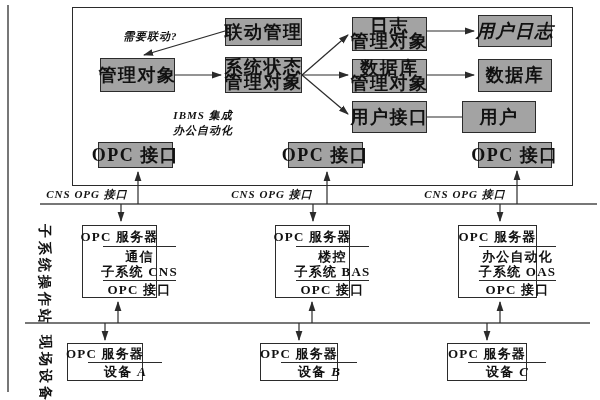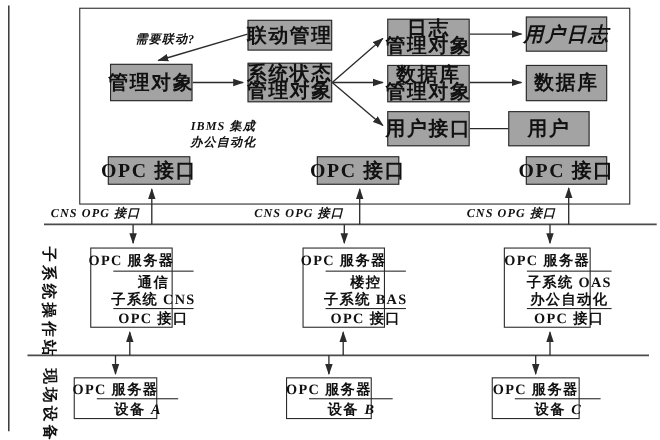--- a/index.html
+++ b/index.html
@@ -166,22 +166,22 @@
     <div class="row" style="flex:1;">
       <span>OPC 接口</span>
     </div>
   </div>
 
   <div class="stack" style="left:458px;top:225px;width:79px;height:73px;">
     <div class="row" style="height:20px;">
       <span>OPC 服务器</span>
     </div>
     <div class="row" style="height:34px;">
+      <span>办公自动化</span>
       <span>子系统 OAS</span>
-      <span>办公自动化</span>
     </div>
     <div class="row" style="flex:1;">
       <span>OPC 接口</span>
     </div>
   </div>
 
   <div class="stack" style="left:67px;top:343px;width:76px;height:38px;">
     <div class="row" style="height:18px;">
       <span>OPC 服务器</span>
     </div>

